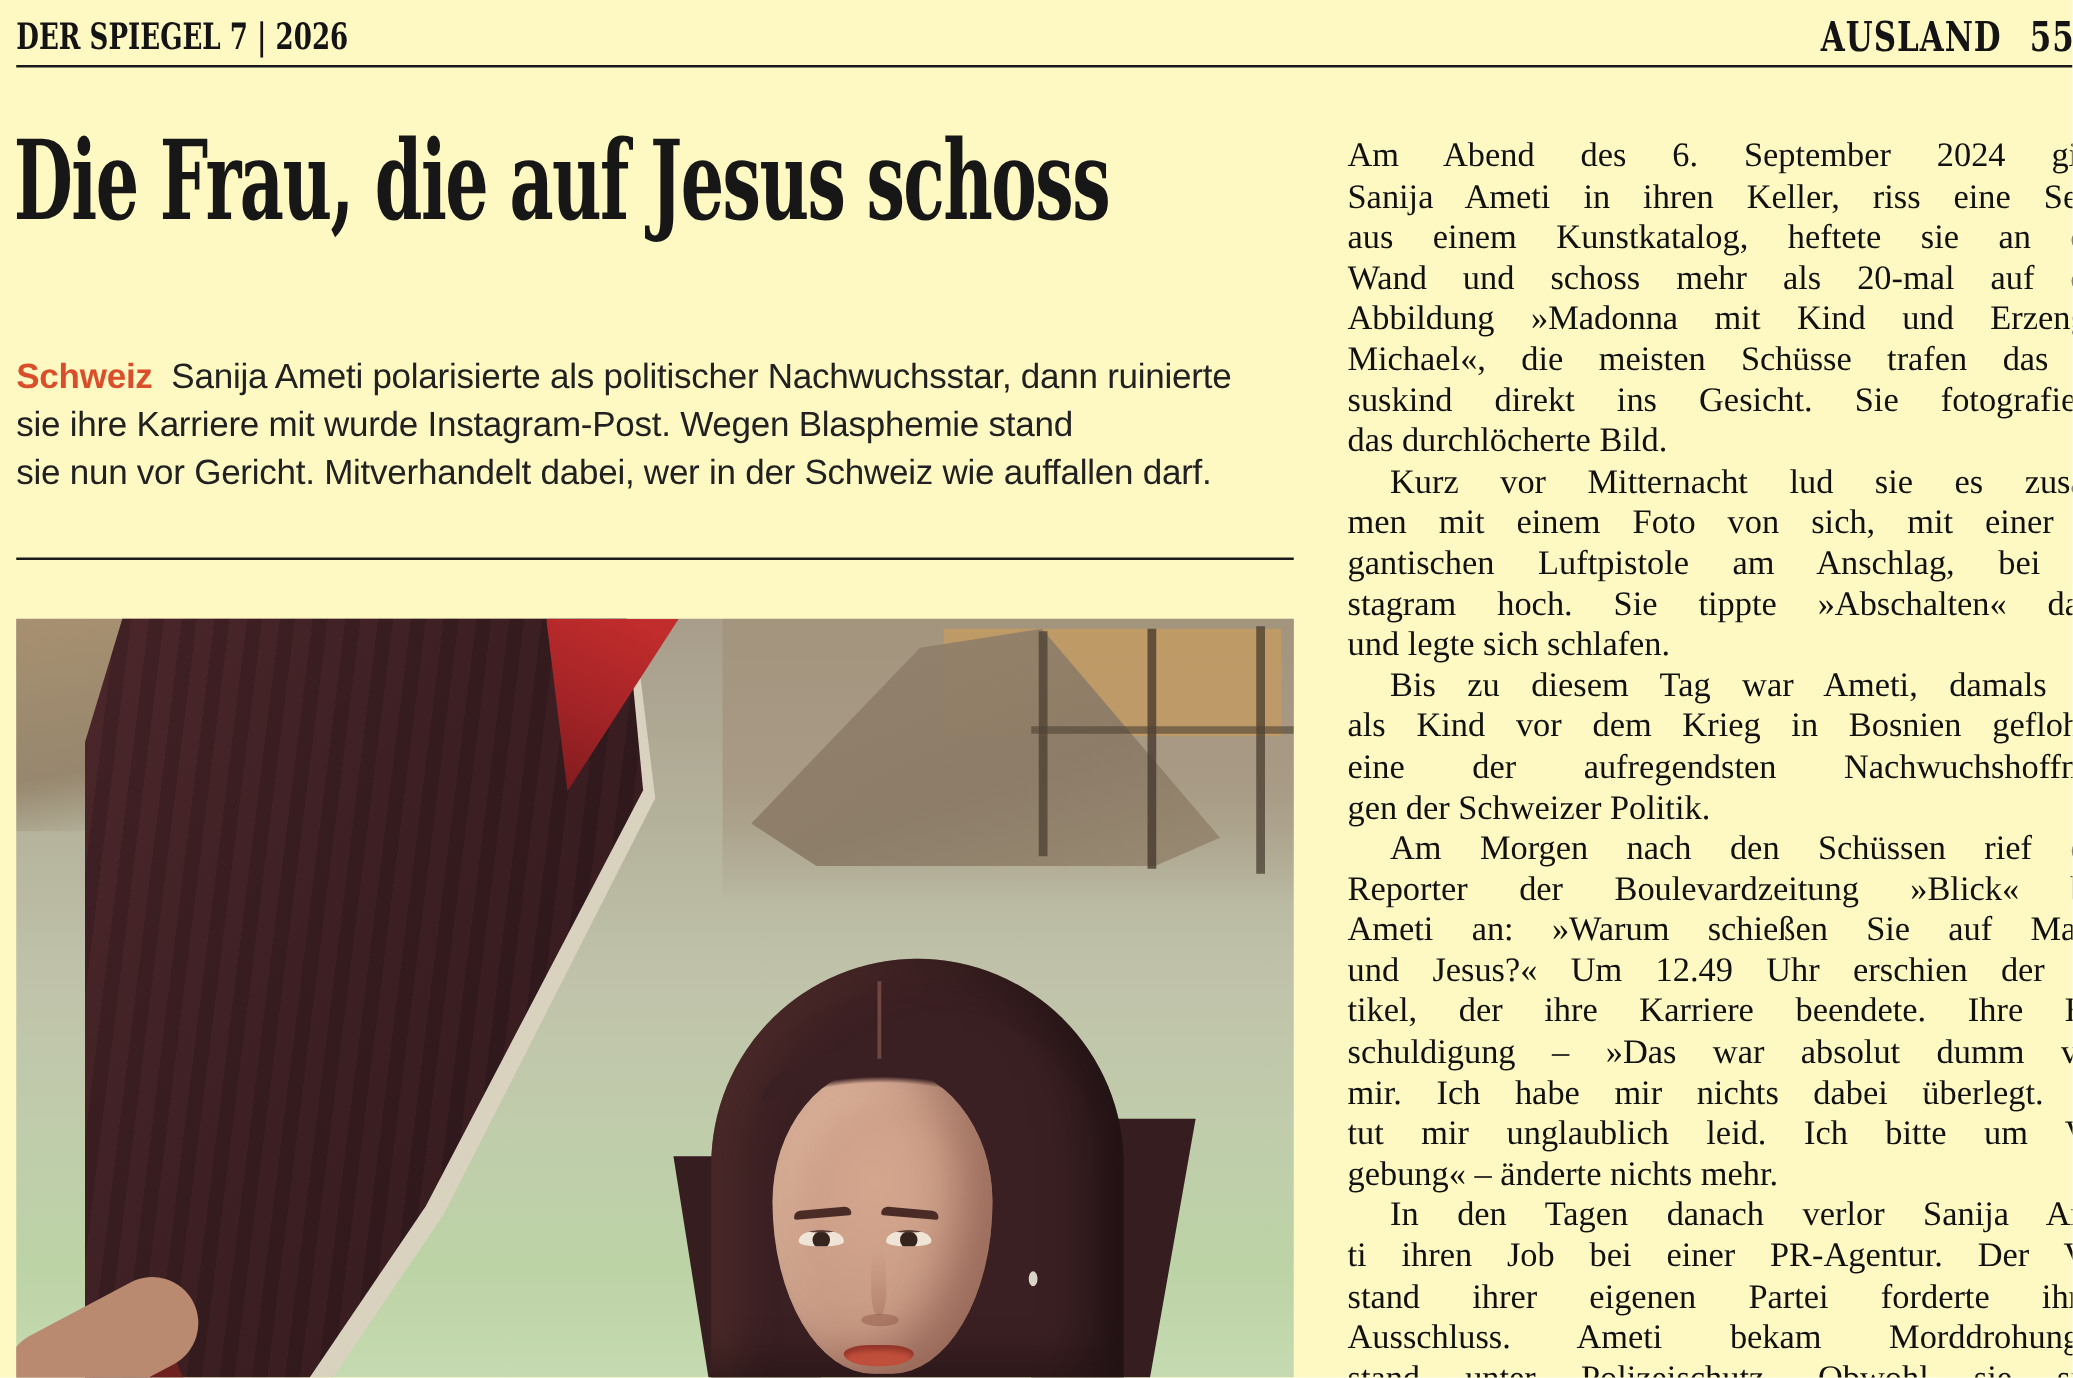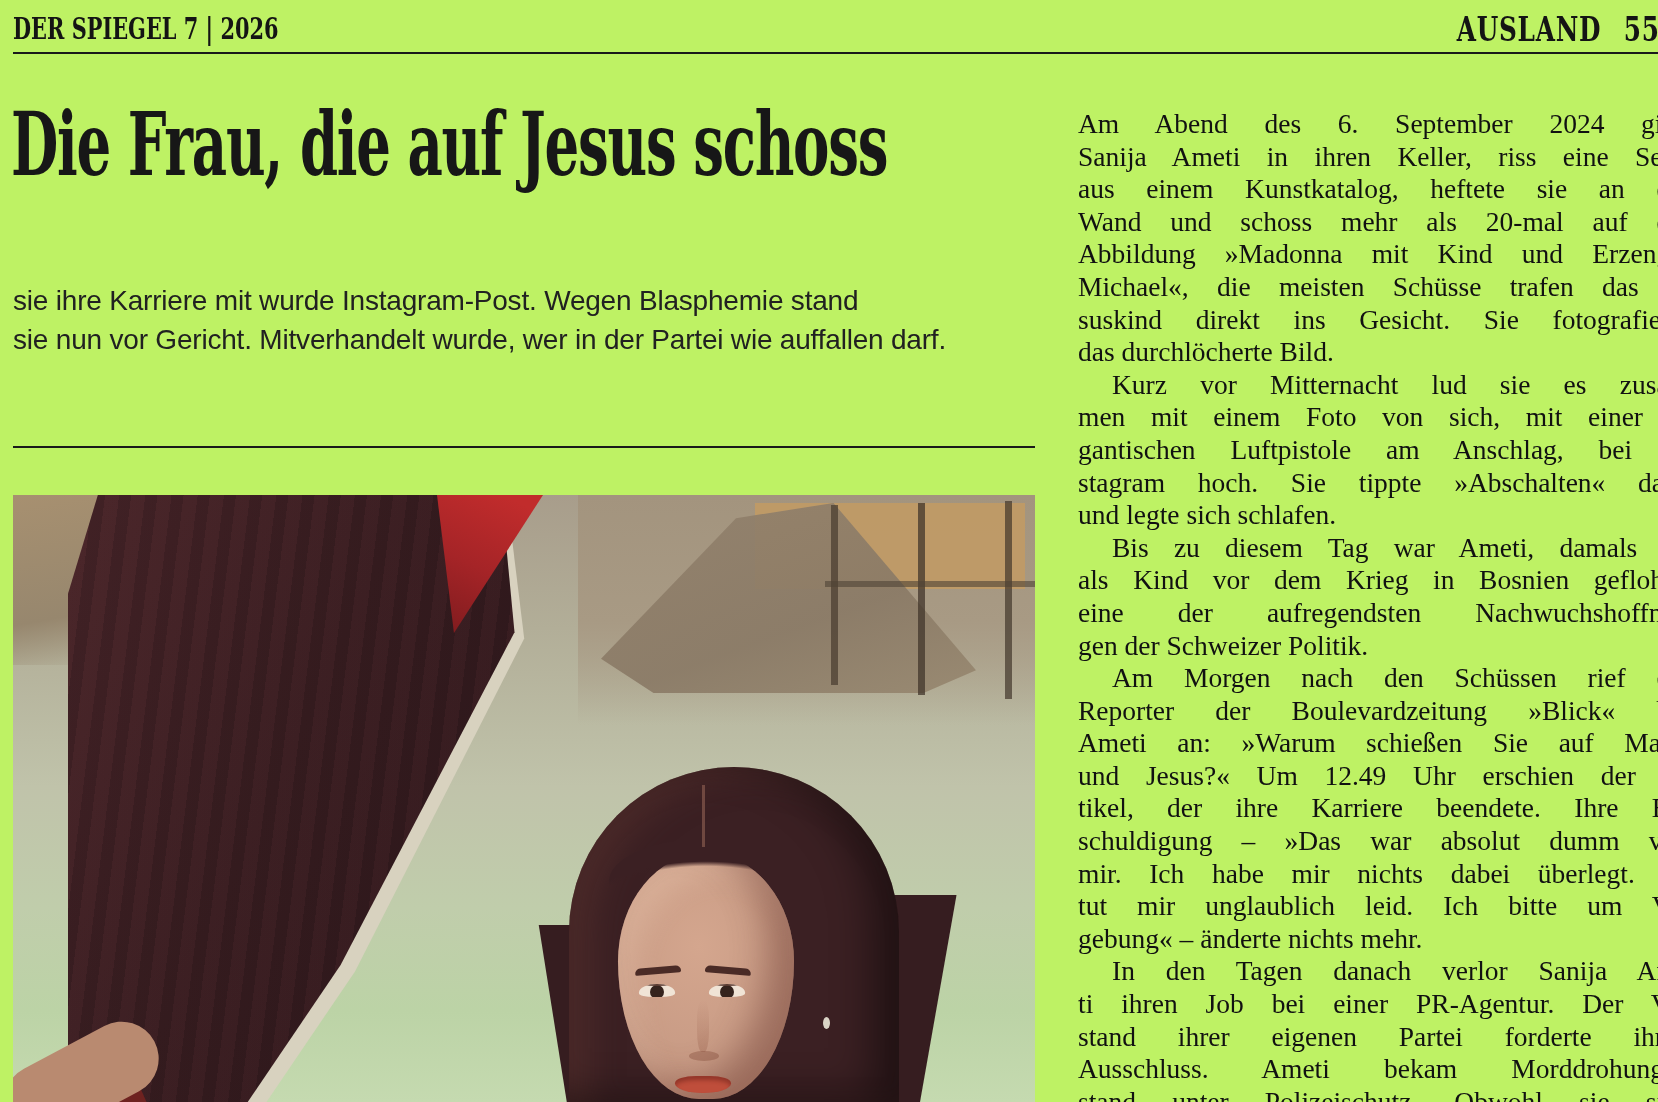--- a/index.html
+++ b/index.html
@@ -1,18 +1,18 @@
 <!DOCTYPE html>
 <html><head>
 <meta charset="utf-8">
 <style>
   html,body{margin:0;padding:0;}
   body{width:1658px;height:1102px;overflow:hidden;background:#ffffff;position:relative;
        font-family:"Liberation Serif",serif;-webkit-font-smoothing:antialiased;}
-  .page{position:absolute;inset:0;background:#bef264;}
+  .page{position:absolute;inset:0;background:#fef9c3;}
 
   
   .masthead-left{position:absolute;left:13px;top:12px;font-family:"DejaVu Serif",serif;
       font-weight:bold;font-size:29px;color:#141414;white-space:nowrap;
       transform:scaleX(.72);transform-origin:left top;letter-spacing:0px;}
   .masthead-right{position:absolute;right:-2px;top:10px;display:flex;gap:30px;
       font-family:"DejaVu Serif",serif;font-weight:bold;font-size:33px;color:#141414;
       transform:scaleX(.75);transform-origin:right top;letter-spacing:1px;white-space:nowrap;}
   .rule-top{position:absolute;left:13px;right:0;top:52px;height:2px;background:#1a1a1a;}
 
@@ -100,22 +100,23 @@
   <div class="masthead-left">DER SPIEGEL  7 | 2026</div>
   <div class="masthead-right">
     <span>AUSLAND</span>
     <span>55</span>
   </div>
   <div class="rule-top"></div>
 
   <h1 class="headline" style="margin:0;">Die Frau, die auf Jesus schoss</h1>
 
   <div class="lead">
+    <div class="lead-line"><span class="kicker">Schweiz</span><span>Sanija Ameti polarisierte als politischer Nachwuchsstar, dann ruinierte</span></div>
     <div class="lead-line">sie ihre Karriere mit wurde Instagram-Post. Wegen Blasphemie stand</div>
-    <div class="lead-line">sie nun vor Gericht. Mitverhandelt wurde, wer in der Partei wie auffallen darf.</div>
+    <div class="lead-line">sie nun vor Gericht. Mitverhandelt dabei, wer in der Schweiz wie auffallen darf.</div>
   </div>
 
   <div class="rule-col"></div>
 
   <div class="photo">
     <div class="ph-glass"></div>
     <div class="ph-tanpatch"></div>
     <div class="ph-trapezoid"></div>
     <div class="ph-frame-v1"></div>
     <div class="ph-frame-v2"></div>

